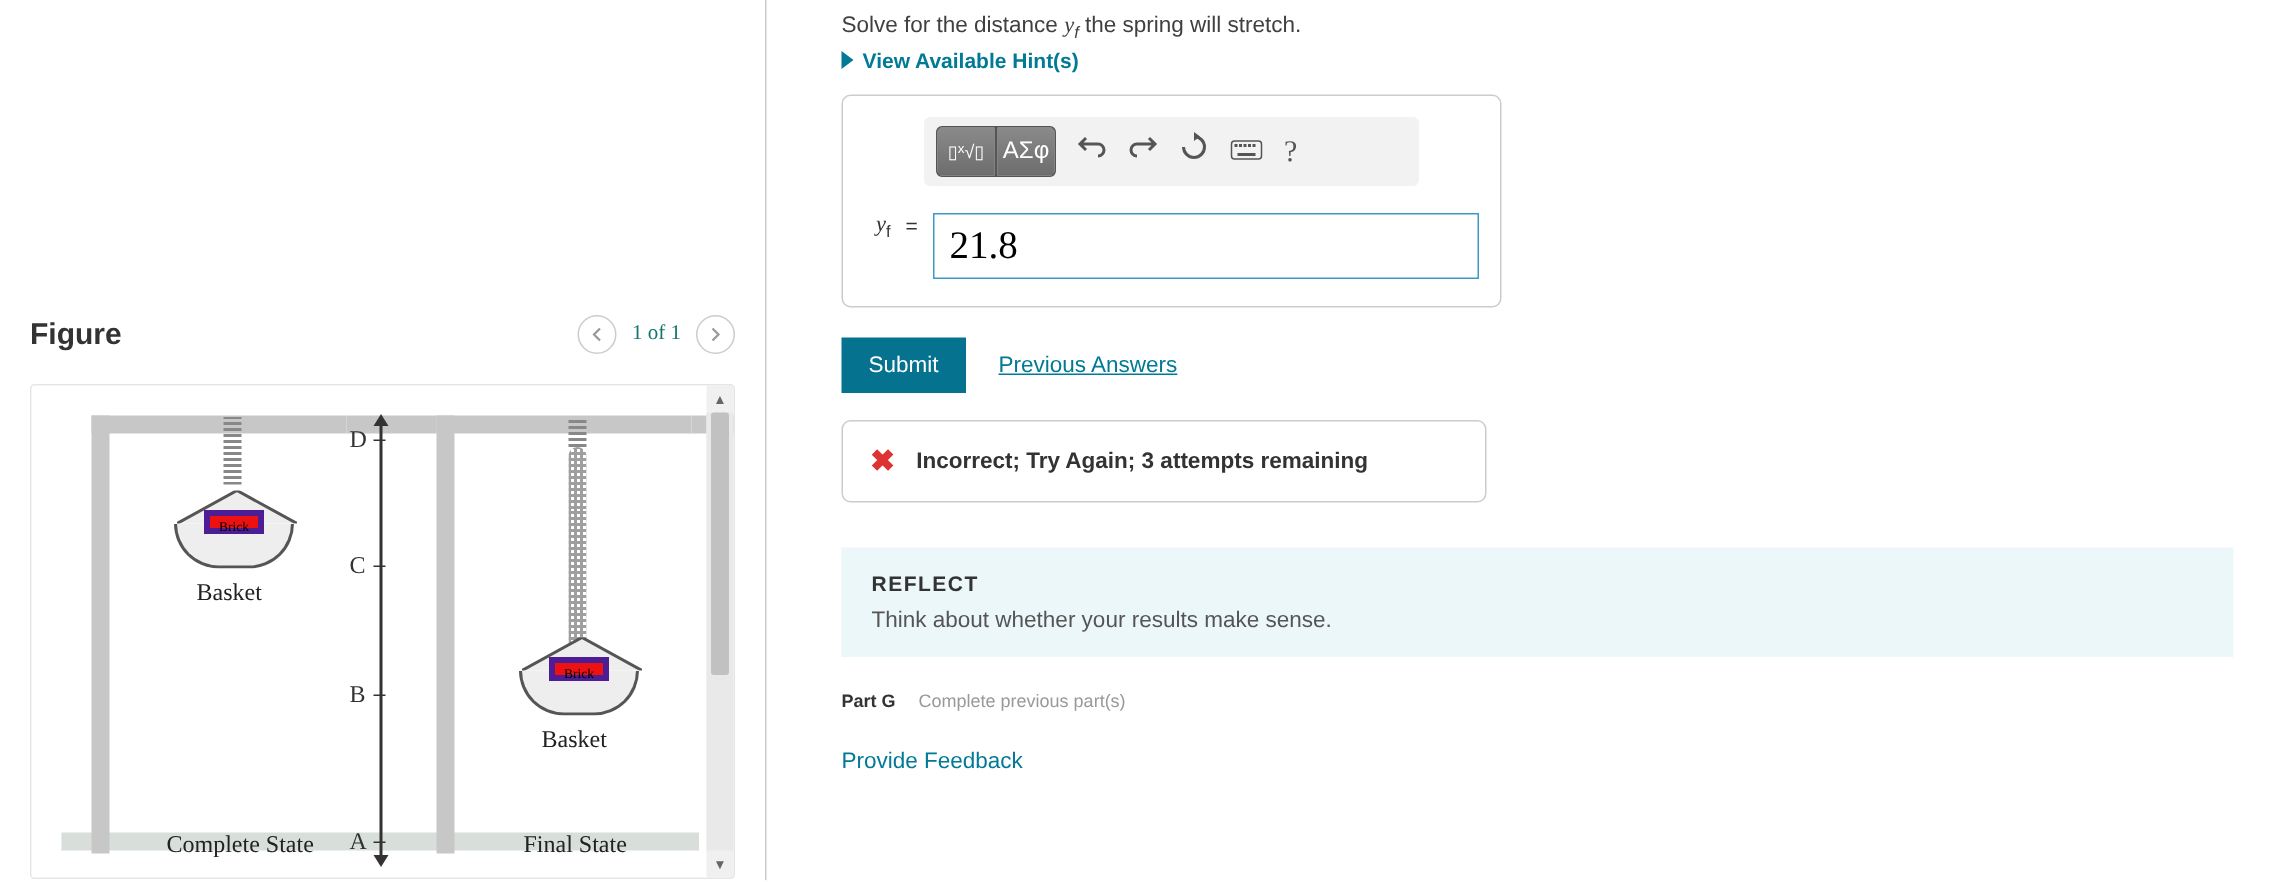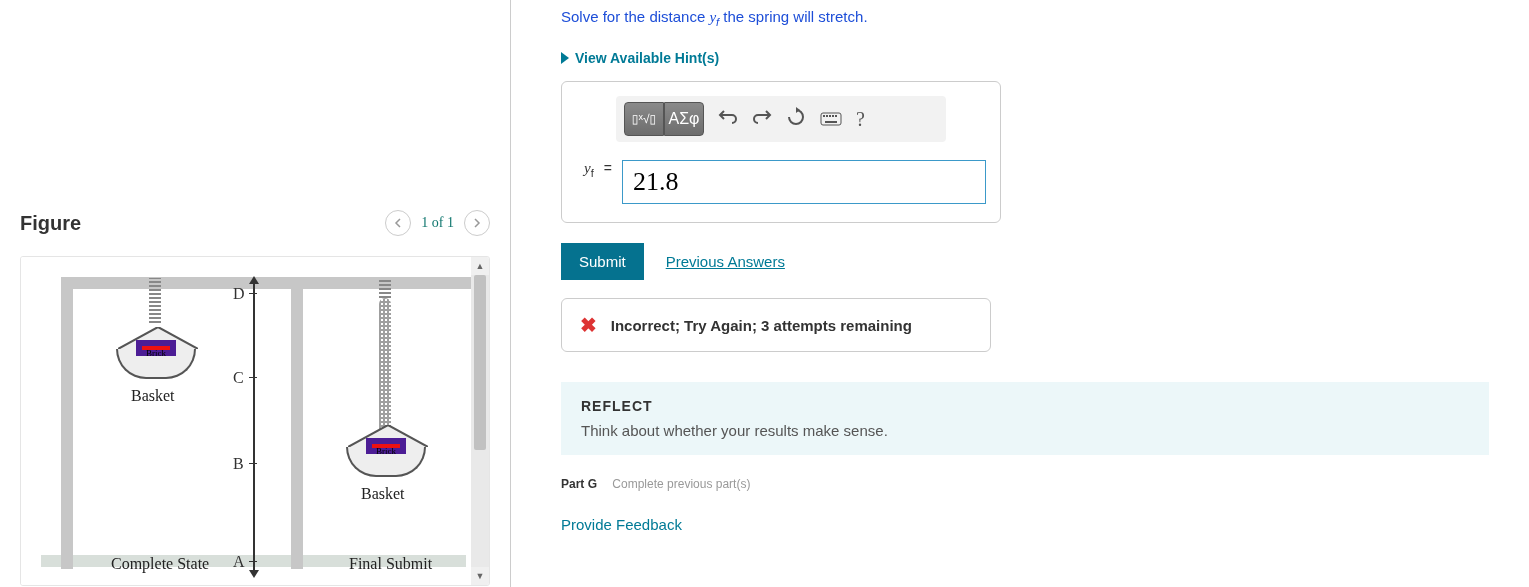--- a/index.html
+++ b/index.html
@@ -122,31 +122,31 @@
     width: 80px; height: 30px;
     border-bottom: 2px solid #555;
     border-left: 2px solid #555; border-right:2px solid #555;
     border-radius: 0 0 40px 40px;
     background: #eee;
   }
   .basket svg{position:absolute;top:-22px;left:0;}
   .bk1 { left: 95px; top: 92px; }
   .bk2 { left: 325px; top: 190px; }
   .brick {
-    position:absolute; width:40px; height:16px; background:#e11; border:6px solid #4c1d95;
+    position:absolute; width:40px; height:16px; background:#e11; border:4px solid #4c1d95;
     left:50%; top:-9px; transform:translateX(-50%);
     color:#000; font-size:9px; text-align:center; line-height:14px; font-family: serif;
   }
   .labelB { position:absolute; font-family: 'Times New Roman', serif; font-size:16px; color:#222;}
   .axis { position:absolute; left:232px; top:25px; width:2px; height:290px; background:#333;}
   .axis::before{content:""; position:absolute;top:-6px;left:-4px; border-left:5px solid transparent;border-right:5px solid transparent;border-bottom:8px solid #333;}
   .axis::after{content:""; position:absolute;bottom:-6px;left:-4px; border-left:5px solid transparent;border-right:5px solid transparent;border-top:8px solid #333;}
   .tickL{position:absolute;font-family:'Times New Roman',serif;font-size:16px;}
   
-  .instruction { margin-top: 8px; margin-bottom: 22px; color:#1d4ed8; font-size:15px;}
+  .instruction { margin-top: 8px; margin-bottom: 4px; color:#404040; font-size:15px;}
   .instruction .var { font-style: italic; font-family: 'Times New Roman', serif;}
   .instruction .sub{font-size:11px; font-family: Arial;}
   .hints-toggle {
     color: #007a96;
     font-weight: bold;
     font-size: 14px;
     cursor: pointer;
     display: inline-flex;
     align-items: center;
     gap: 6px;
@@ -251,21 +251,21 @@
       </div>
       <div class="basket bk2">
         <svg width="80" height="22">
             <path d="M0 22 L40 0 L80 22" stroke="#555" stroke-width="2" fill="#eee"></path>
           </svg>
         <div class="brick">Brick</div>
       </div>
       <div class="labelB" style="left:110px;top:130px;">Basket</div>
       <div class="labelB" style="left:340px;top:228px;">Basket</div>
       <div class="labelB" style="left:90px;top:298px;">Complete State</div>
-      <div class="labelB" style="left:328px;top:298px;">Final Submit</div>
+      <div class="labelB" style="left:328px;top:298px;">Final State</div>
       <div class="axis"></div>
       <div class="tickL" style="left:212px;top:28px;">D</div>
       <div class="tickL" style="left:212px;top:112px;">C</div>
       <div class="tickL" style="left:212px;top:198px;">B</div>
       <div class="tickL" style="left:212px;top:296px;">A</div>
       <div style="position:absolute;left:228px;top:36px;width:8px;height:1px;background:#333;"></div>
       <div style="position:absolute;left:228px;top:120px;width:8px;height:1px;background:#333;"></div>
       <div style="position:absolute;left:228px;top:206px;width:8px;height:1px;background:#333;"></div>
       <div style="position:absolute;left:228px;top:304px;width:8px;height:1px;background:#333;"></div>
     </div>

